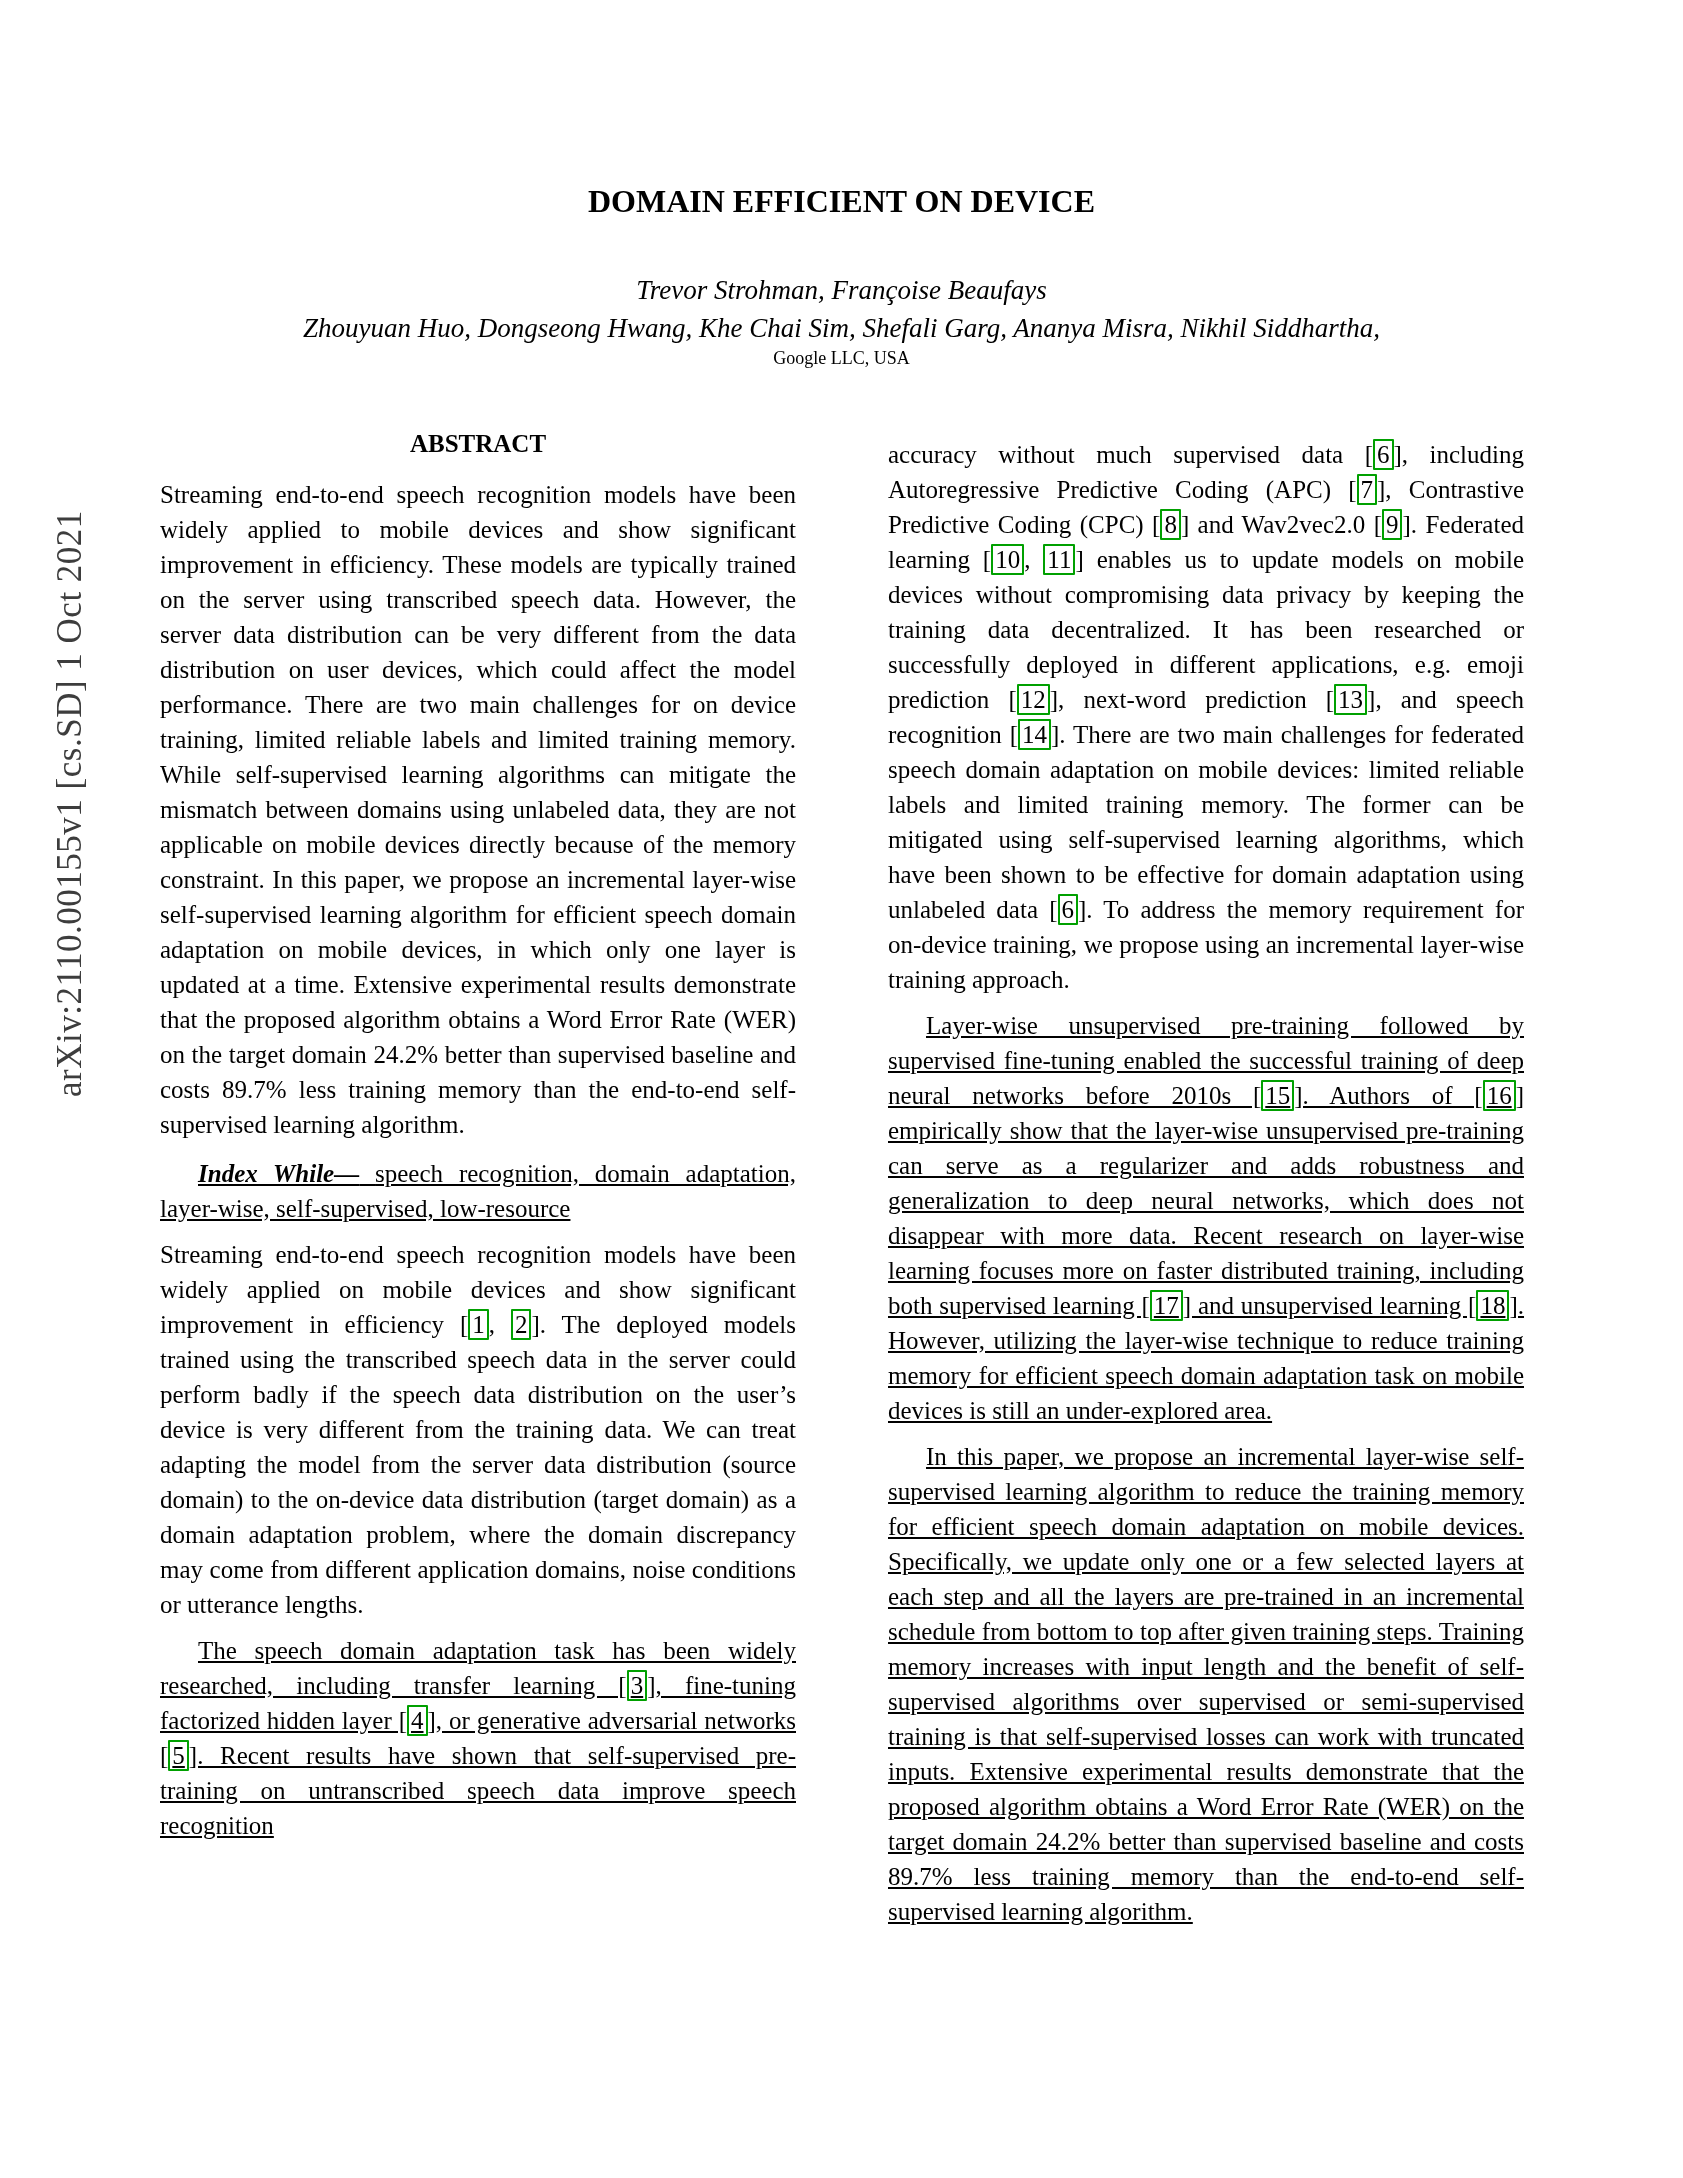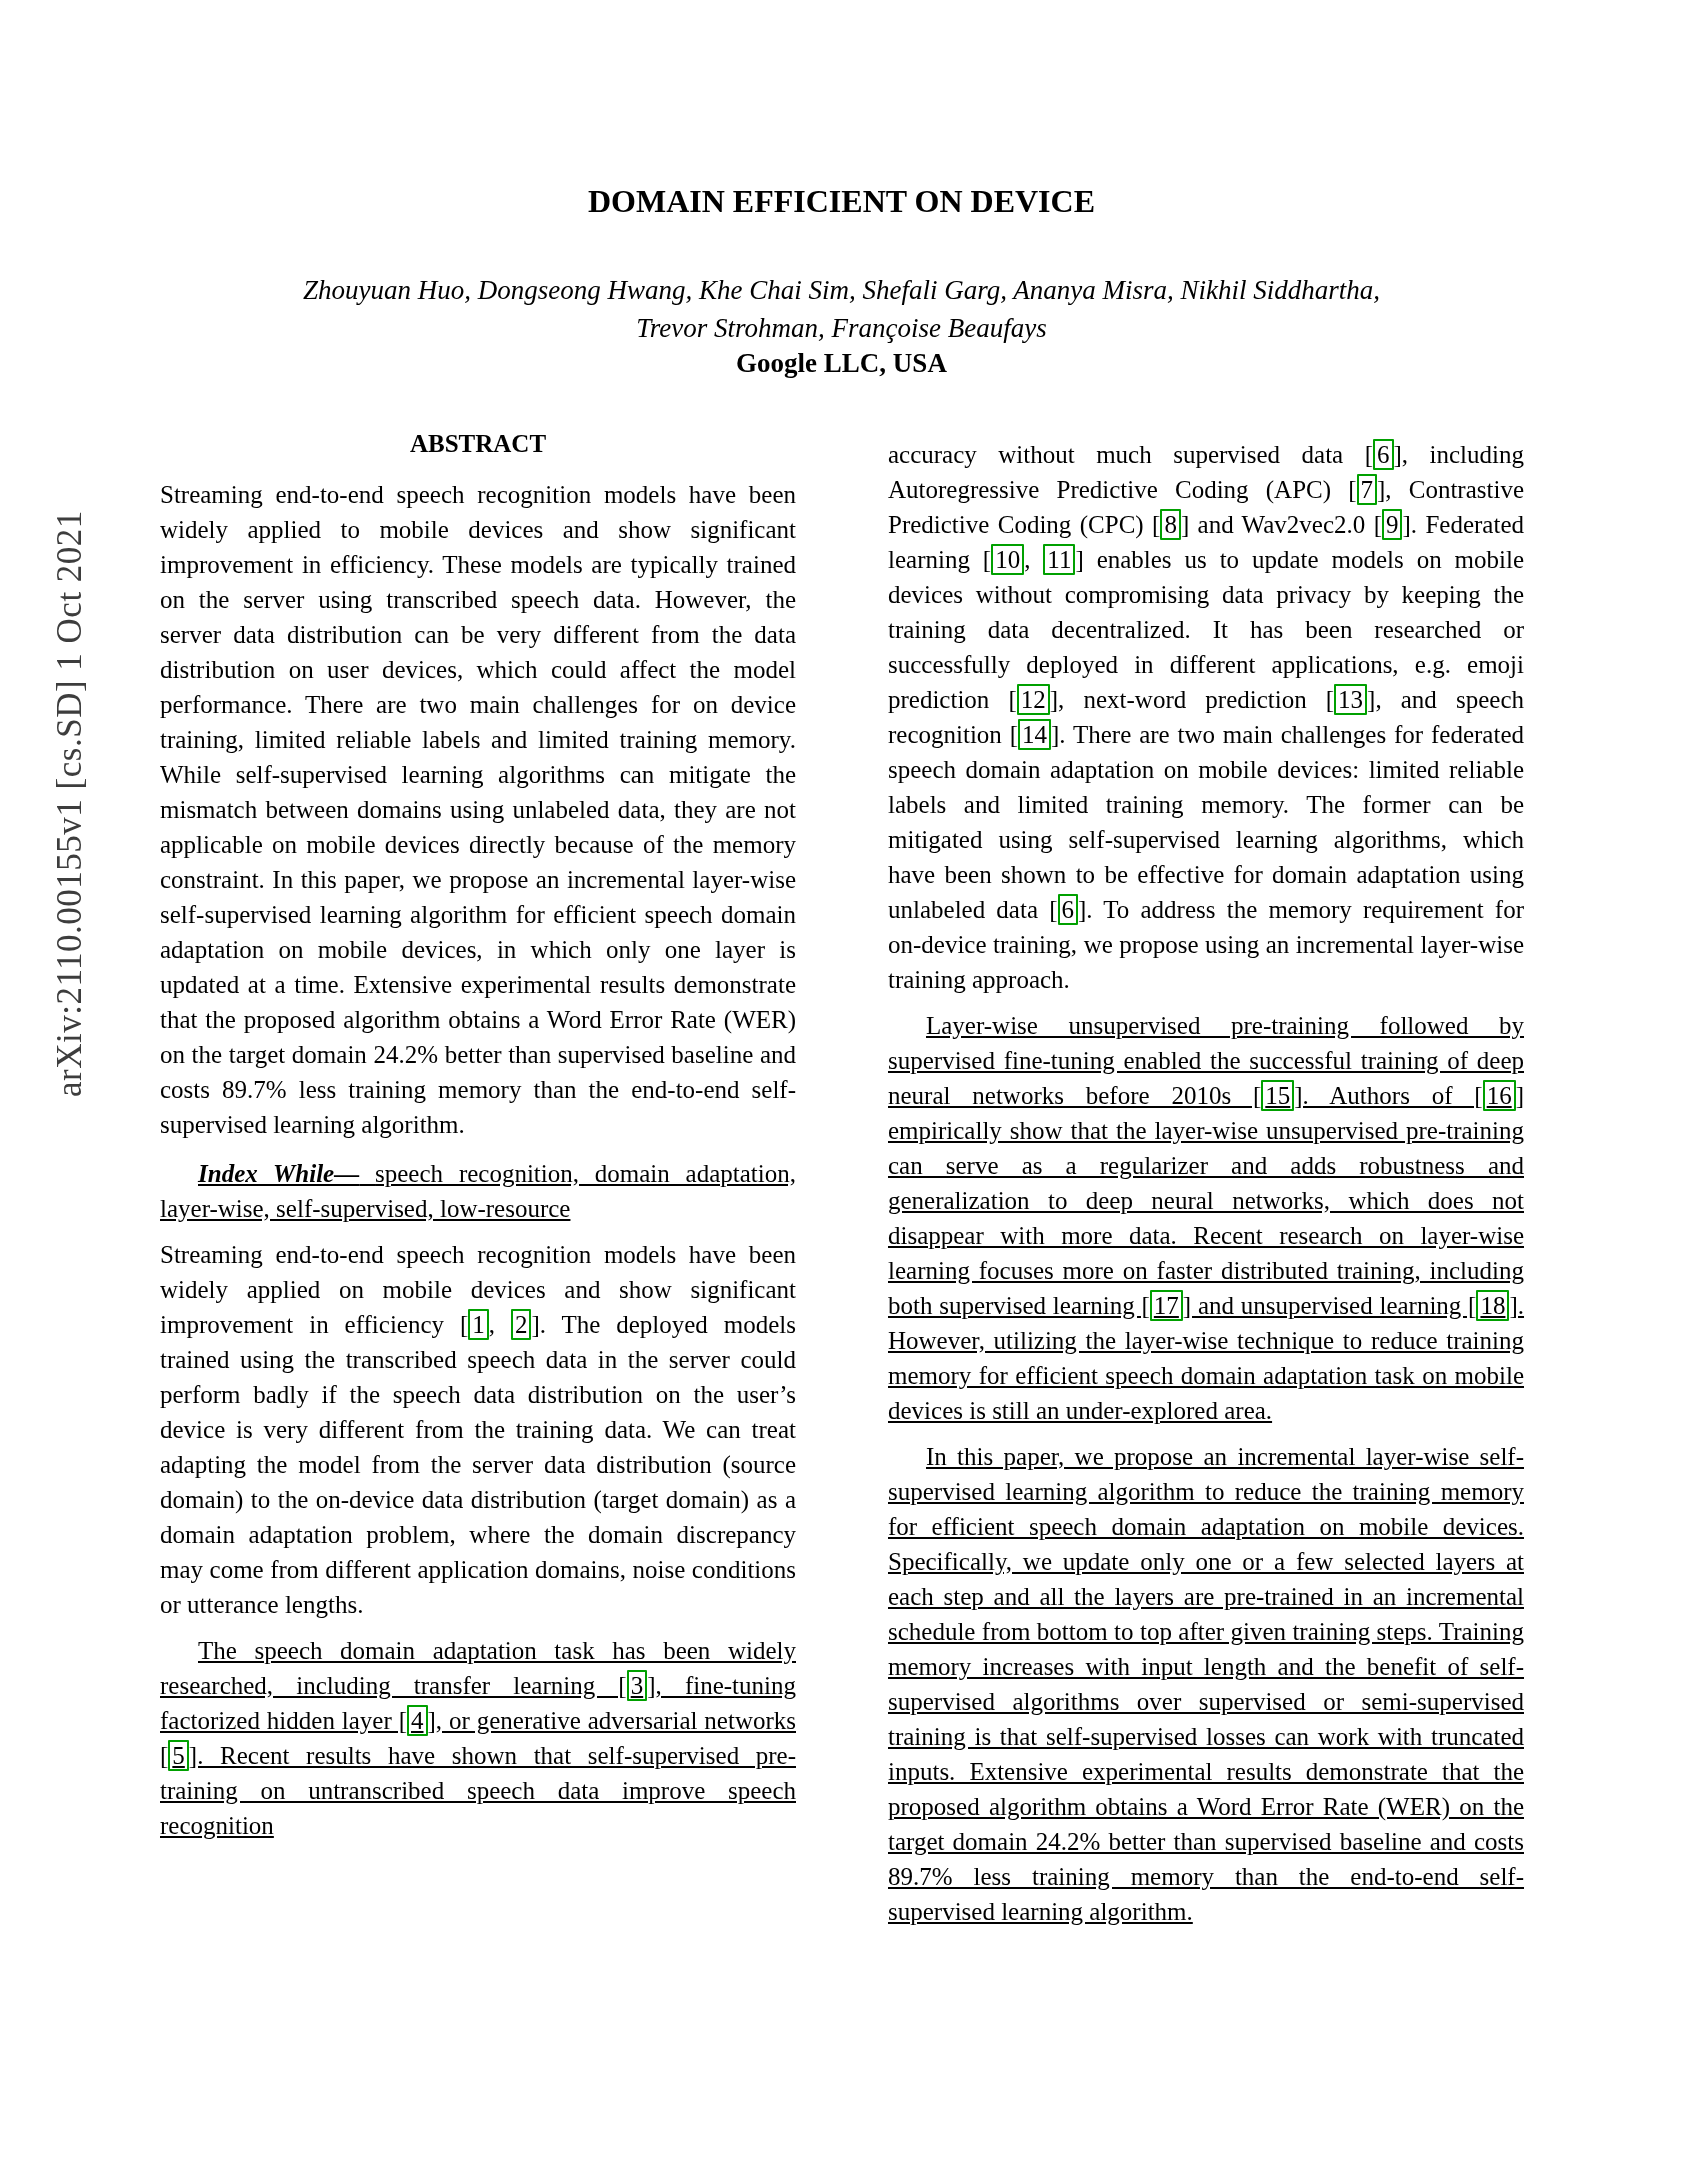--- a/index.html
+++ b/index.html
@@ -49,22 +49,21 @@
     font-size: 27px;
     line-height: 38px;
   }
 
   .affiliation {
     position: absolute;
     top: 348px;
     left: 149px;
     right: 149px;
     text-align: center;
-    font-size: 27px;
-    font-weight: bold;
+    font-size: 18px;
   }
 
   .columns {
     position: absolute;
     top: 426px;
     left: 149px;
     width: 1386px;
     display: flex;
     gap: 70px;
   }
@@ -106,22 +105,22 @@
 
 <div class="page">
 
   <div class="arxiv-strip">arXiv:2110.00155v1  [cs.SD]  1 Oct 2021</div>
 
   <div class="title-block">
     <div>DOMAIN EFFICIENT ON DEVICE</div>
   </div>
 
   <div class="authors-block">
+    <div>Trevor Strohman, Françoise Beaufays</div>
     <div>Zhouyuan Huo, Dongseong Hwang, Khe Chai Sim, Shefali Garg, Ananya Misra, Nikhil Siddhartha,</div>
-    <div>Trevor Strohman, Françoise Beaufays</div>
   </div>
 
   <div class="affiliation">Google LLC, USA</div>
 
   <div class="columns">
 
     <div class="col">
       <div class="sec-heading">ABSTRACT</div>
 
       <p class="para">Streaming end-to-end speech recognition models have been widely applied to mobile devices and show significant improvement in efficiency. These models are typically trained on the server using transcribed speech data. However, the server data distribution can be very different from the data distribution on user devices, which could affect the model performance. There are two main challenges for on device training, limited reliable labels and limited training memory. While self-supervised learning algorithms can mitigate the mismatch between domains using unlabeled data, they are not applicable on mobile devices directly because of the memory constraint. In this paper, we propose an incremental layer-wise self-supervised learning algorithm for efficient speech domain adaptation on mobile devices, in which only one layer is updated at a time. Extensive experimental results demonstrate that the proposed algorithm obtains a Word Error Rate (WER) on the target domain 24.2% better than supervised baseline and costs 89.7% less training memory than the end-to-end self-supervised learning algorithm.</p>

